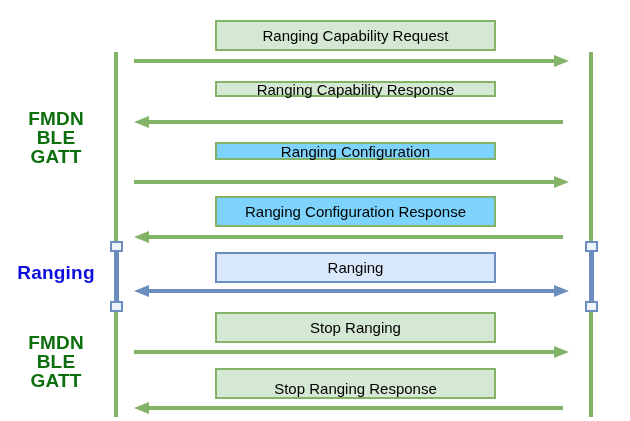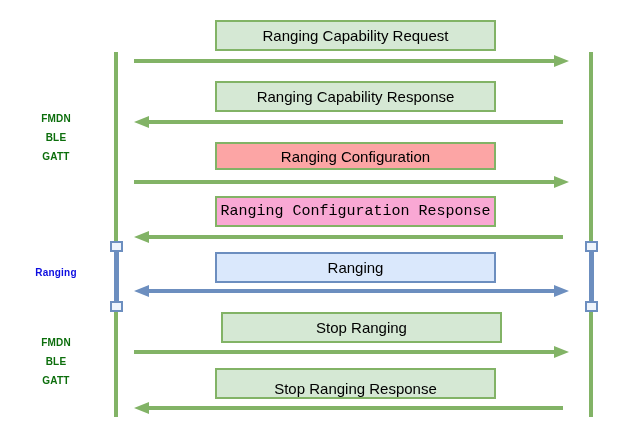--- a/index.html
+++ b/index.html
@@ -8,21 +8,21 @@
     width:630px;height:421px;
     background:#ffffff;
     font-family:"Liberation Sans",sans-serif;
     overflow:hidden;
   }
   .section-label{
     position:absolute;
     left:10px;width:92px;
     text-align:center;
     font-weight:bold;
-    font-size:10px;
+    font-size:19px;
     line-height:19px;
     letter-spacing:0.2px;
   }
   .lifeline-seg{position:absolute;}
   .activation{
     position:absolute;
     box-sizing:border-box;
     border:2px solid;
   }
   .msgbox{
@@ -73,42 +73,42 @@
       <div class="lifeline-seg" style="background: rgb(108, 142, 191); left: 588.5px; top: 250px; width: 5px; height: 54px;"></div>
       <div class="activation" style="background: rgb(238, 244, 252); border-color: rgb(108, 142, 191); left: 584.5px; top: 241px; width: 13px; height: 11px;"></div>
       <div class="activation" style="background: rgb(238, 244, 252); border-color: rgb(108, 142, 191); left: 584.5px; top: 301px; width: 13px; height: 11px;"></div>
     </div>
   <div id="messages">
       <div class="msgbox" style="background: rgb(213, 232, 212); border-color: rgb(130, 179, 102); left: 215px; top: 20px; width: 281px; height: 31px;">
         <span style="color: rgb(0, 0, 0);">Ranging Capability Request</span>
       </div>
       <div class="aline" style="background: rgb(130, 179, 102); left: 134px; top: 59px; width: 421px; height: 4px;"></div>
       <div class="ahead" style="border-left: 15px solid rgb(130, 179, 102); left: 554px; top: 55px;"></div>
-      <div class="msgbox" style="background: rgb(213, 232, 212); border-color: rgb(130, 179, 102); left: 215px; top: 81px; width: 281px; height: 31px;">
+      <div class="msgbox" style="background: rgb(213, 232, 212); border-color: rgb(130, 179, 102); left: 215px; top: 81px; width: 281px; height: 16px;">
         <span style="color: rgb(0, 0, 0);">Ranging Capability Response</span>
       </div>
       <div class="aline" style="background: rgb(130, 179, 102); left: 148px; top: 120px; width: 415px; height: 4px;"></div>
       <div class="ahead" style="border-right: 15px solid rgb(130, 179, 102); left: 134px; top: 116px;"></div>
-      <div class="msgbox" style="background: #fca5a5; border-color: rgb(130, 179, 102); left: 215px; top: 142px; width: 281px; height: 28px;">
+      <div class="msgbox" style="background: #7dd3fc; border-color: rgb(130, 179, 102); left: 215px; top: 142px; width: 281px; height: 18px;">
         <span style="color: rgb(0, 0, 0);">Ranging Configuration</span>
       </div>
       <div class="aline" style="background: rgb(130, 179, 102); left: 134px; top: 180px; width: 421px; height: 4px;"></div>
       <div class="ahead" style="border-left: 15px solid rgb(130, 179, 102); left: 554px; top: 176px;"></div>
-      <div class="msgbox" style="background: #f9a8d4; border-color: rgb(130, 179, 102); left: 215px; top: 196px; width: 281px; height: 31px; font-family: Liberation Mono, monospace;">
+      <div class="msgbox" style="background: #7dd3fc; border-color: rgb(130, 179, 102); left: 215px; top: 196px; width: 281px; height: 31px;">
         <span style="color: rgb(0, 0, 0);">Ranging Configuration Response</span>
       </div>
       <div class="aline" style="background: rgb(130, 179, 102); left: 148px; top: 235px; width: 415px; height: 4px;"></div>
       <div class="ahead" style="border-right: 15px solid rgb(130, 179, 102); left: 134px; top: 231px;"></div>
       <div class="msgbox" style="background: rgb(218, 232, 252); border-color: rgb(108, 142, 191); left: 215px; top: 252px; width: 281px; height: 31px;">
         <span style="color: rgb(0, 0, 0);">Ranging</span>
       </div>
       <div class="aline" style="background: rgb(108, 142, 191); left: 148px; top: 289px; width: 407px; height: 4px;"></div>
       <div class="ahead" style="border-left: 15px solid rgb(108, 142, 191); left: 554px; top: 285px;"></div>
       <div class="ahead" style="border-right: 15px solid rgb(108, 142, 191); left: 134px; top: 285px;"></div>
-      <div class="msgbox" style="background: rgb(213, 232, 212); border-color: rgb(130, 179, 102); left: 221px; top: 312px; width: 281px; height: 31px;">
+      <div class="msgbox" style="background: rgb(213, 232, 212); border-color: rgb(130, 179, 102); left: 215px; top: 312px; width: 281px; height: 31px;">
         <span style="color: rgb(0, 0, 0);">Stop Ranging</span>
       </div>
       <div class="aline" style="background: rgb(130, 179, 102); left: 134px; top: 350px; width: 421px; height: 4px;"></div>
       <div class="ahead" style="border-left: 15px solid rgb(130, 179, 102); left: 554px; top: 346px;"></div>
       <div class="msgbox" style="background: rgb(213, 232, 212); border-color: rgb(130, 179, 102); left: 215px; top: 368px; width: 281px; height: 31px; align-items: flex-end;">
         <span style="color: rgb(0, 0, 0);">Stop Ranging Response</span>
       </div>
       <div class="aline" style="background: rgb(130, 179, 102); left: 148px; top: 406px; width: 415px; height: 4px;"></div>
       <div class="ahead" style="border-right: 15px solid rgb(130, 179, 102); left: 134px; top: 402px;"></div>
     </div>

